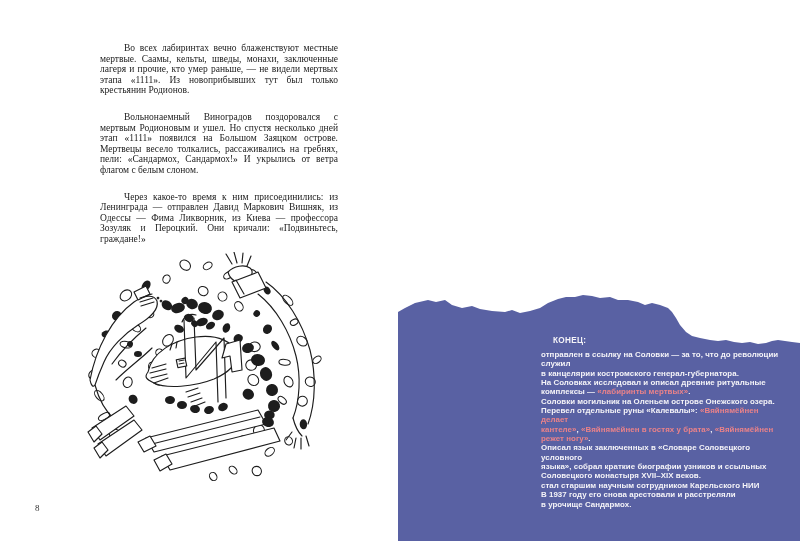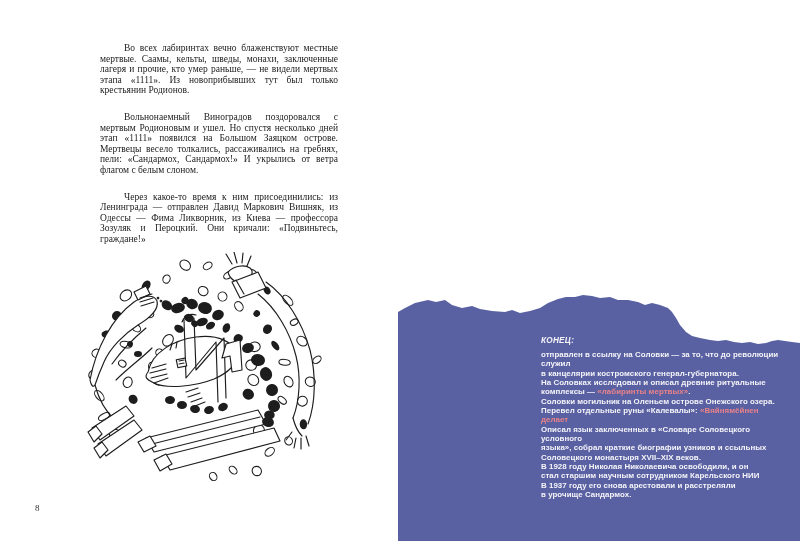--- a/index.html
+++ b/index.html
@@ -17,21 +17,21 @@
   .story p{margin:16px;text-indent:24px;}
   .illus{position:absolute;left:82px;top:252px;width:250px;height:248px;}
   .pagenum{position:absolute;left:35px;top:503px;font-size:9px;color:#333;}
   
   .torn{position:absolute;left:398px;top:285px;width:402px;height:256px;display:block;}
   .torn polygon{fill:var(--blue);}
   .endblock{
     position:absolute;left:541px;top:336px;width:238px;
     font-family:"Liberation Sans",sans-serif;color:var(--white-text);
   }
-  .endhead{font-size:8.2px;font-weight:bold;letter-spacing:.3px;margin:0 0 5px 0;font-style:italic;}
+  .endhead{font-size:8.2px;font-weight:bold;letter-spacing:.3px;margin:0 0 5px 12px;}
   .endlines div{font-size:7.9px;line-height:9.35px;font-weight:bold;letter-spacing:.05px;}
   .endlines .accent{color:var(--accent);}
   
   .st{stroke:var(--ink);stroke-width:1.15;fill:none;stroke-linecap:round;stroke-linejoin:round;}
   .wf{stroke:var(--ink);stroke-width:1.15;fill:#ffffff;stroke-linejoin:round;}
 </style>
 </head>
 <body style="--blue: #5961a3; --accent: #ea8289; --white-text: #f5f4f8; --ink: #1d1d1d;">
 
 <div class="spread">
@@ -189,24 +189,24 @@
 
     <div class="endblock">
       <div class="endhead">КОНЕЦ:</div>
       <div class="endlines" id="endlines">
           <div><span>отправлен в ссылку на Соловки — за то, что до революции служил</span></div>
           <div><span>в канцелярии костромского генерал-губернатора.</span></div>
           <div><span>На Соловках исследовал и описал древние ритуальные</span></div>
           <div><span>комплексы — </span><span class="accent">«лабиринты мертвых»</span><span>.</span></div>
           <div><span>Соловки могильник на Оленьем острове Онежского озера.</span></div>
           <div><span>Перевел отдельные руны «Калевалы»: </span><span class="accent">«Вяйнямёйнен делает</span></div>
+          <div><span class="accent">кантеле»</span><span>, </span><span class="accent">«Вяйнямёйнен в гостях у брата»</span><span>, </span><span class="accent">«Вяйнямёйнен режет ногу»</span><span>.</span></div>
           <div><span>Описал язык заключенных в «Словаре Соловецкого условного</span></div>
           <div><span>языка», собрал краткие биографии узников и ссыльных</span></div>
           <div><span>Соловецкого монастыря XVII–XIX веков.</span></div>
-          <div><span>В 1928 году Николая Николаевича освободили, и он</span></div>
           <div><span>стал старшим научным сотрудником Карельского НИИ</span></div>
           <div><span>В 1937 году его снова арестовали и расстреляли</span></div>
           <div><span>в урочище Сандармох.</span></div>
         </div>
     </div>
   </div>
 
 </div>
 
 </body></html>

